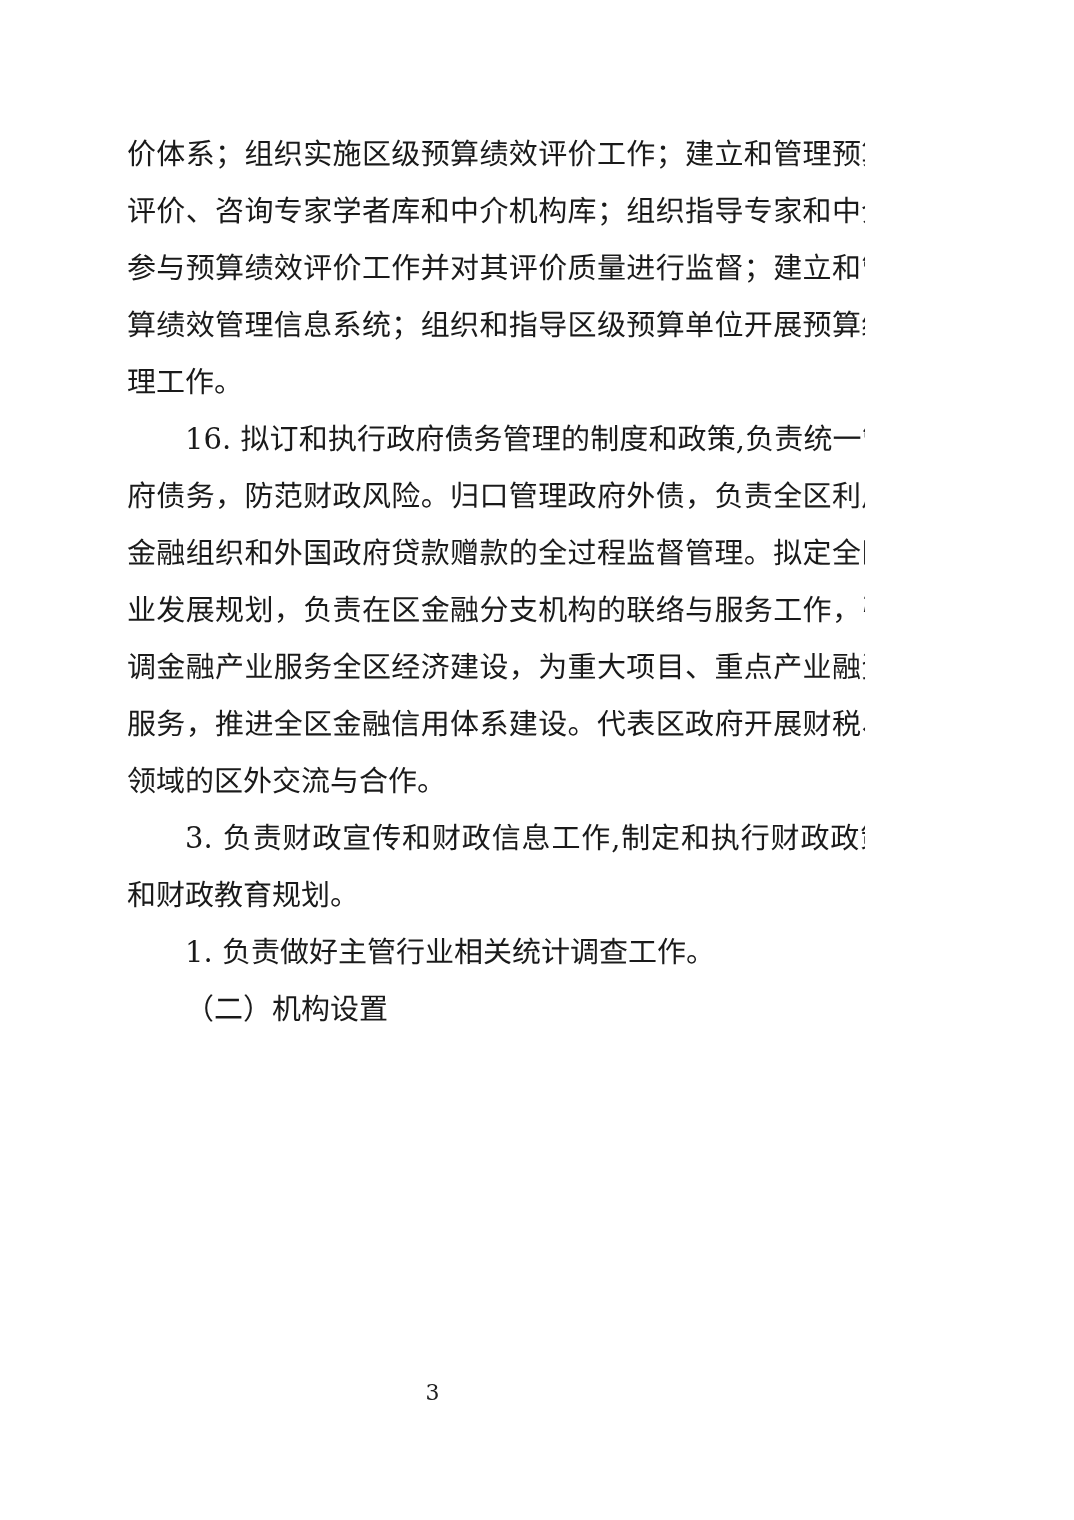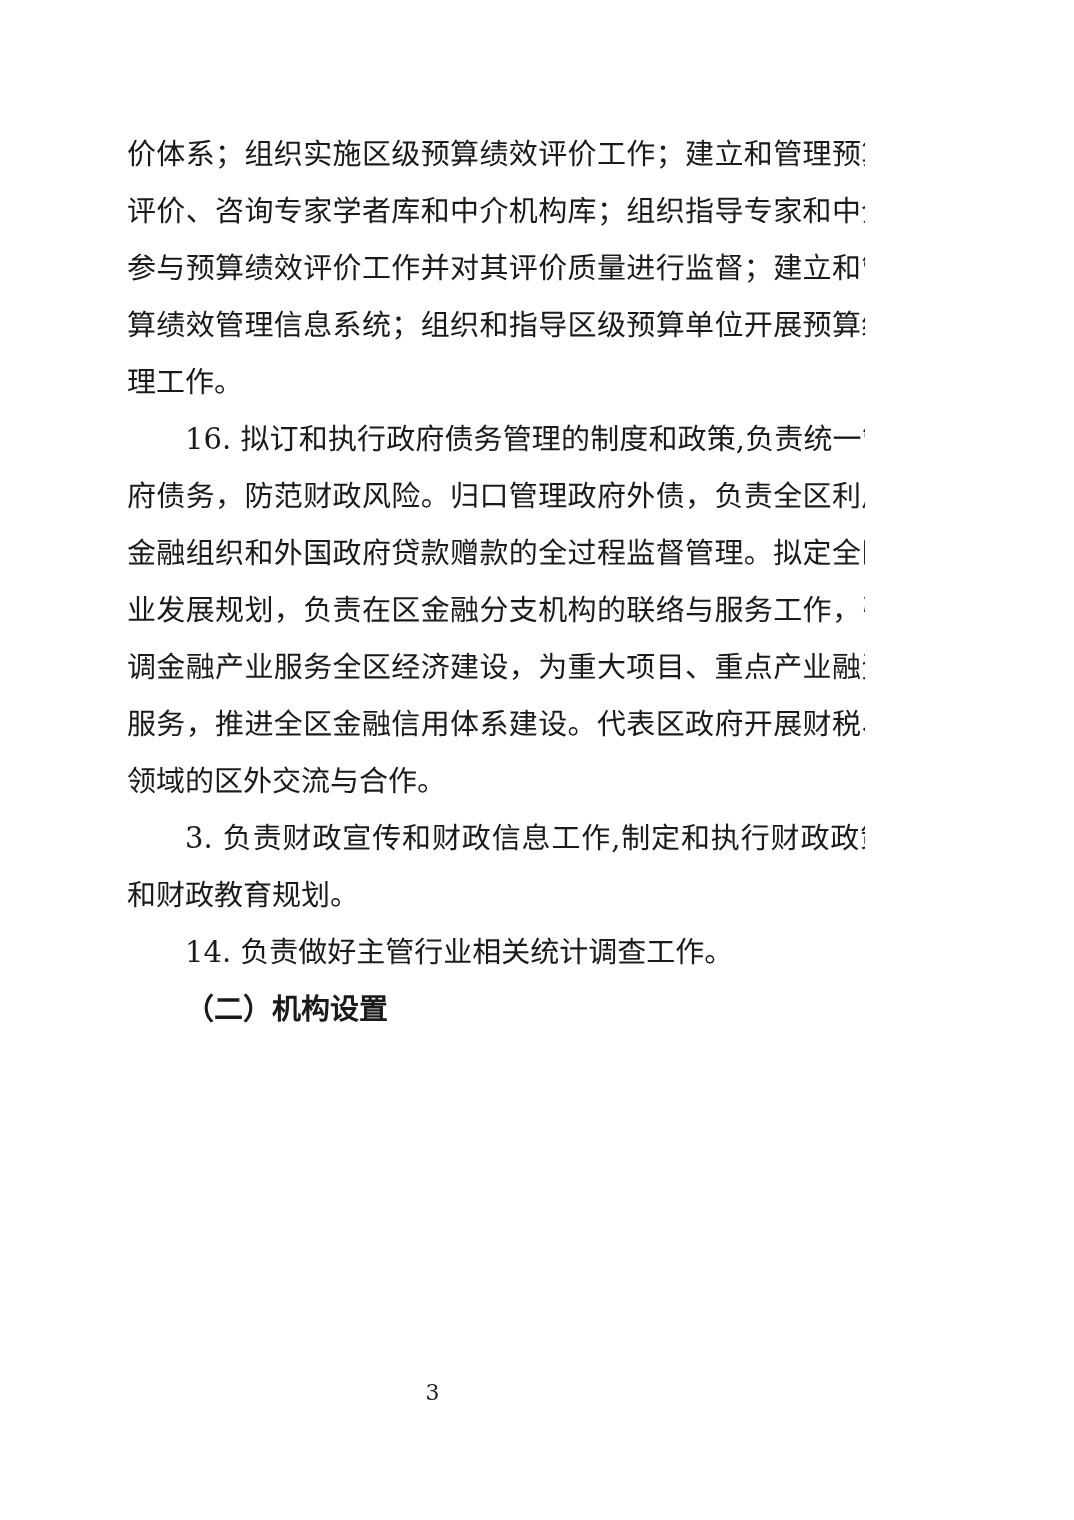--- a/index.html
+++ b/index.html
@@ -34,21 +34,21 @@
     letter-spacing: 0;
   }
   .para.indented {
     text-indent: 58px;
   }
   .heading {
     margin: 0;
     padding: 0;
     font-size: 29px;
     line-height: 57px;
-    font-weight: 700;
+    font-weight: 400;
     text-indent: 58px;
     text-align: left;
   }
   .page-number {
     position: absolute;
     top: 1380px;
     left: 0;
     width: 100%;
     text-align: center;
     font-size: 22px;
@@ -57,17 +57,17 @@
   }
 </style>
 </head>
 <body>
 
 <div class="page">
   <div class="text-block">
     <p class="para">价体系；组织实施区级预算绩效评价工作；建立和管理预算绩效评价、咨询专家学者库和中介机构库；组织指导专家和中介机构参与预算绩效评价工作并对其评价质量进行监督；建立和管理预算绩效管理信息系统；组织和指导区级预算单位开展预算绩效管理工作。</p>
     <p class="para indented">16. 拟订和执行政府债务管理的制度和政策,负责统一管理政府债务，防范财政风险。归口管理政府外债，负责全区利用国际金融组织和外国政府贷款赠款的全过程监督管理。拟定全区金融业发展规划，负责在区金融分支机构的联络与服务工作，引导协调金融产业服务全区经济建设，为重大项目、重点产业融资提供服务，推进全区金融信用体系建设。代表区政府开展财税、金融领域的区外交流与合作。</p>
     <p class="para indented">3. 负责财政宣传和财政信息工作,制定和执行财政政策研究和财政教育规划。</p>
-    <p class="para indented">14. 负责做好主管行业相关统计调查工作。</p>
+    <p class="para indented">1. 负责做好主管行业相关统计调查工作。</p>
     <h2 class="heading">（二）机构设置</h2>
   </div>
   <div class="page-number">3</div>
 </div>
 
 </body></html>

